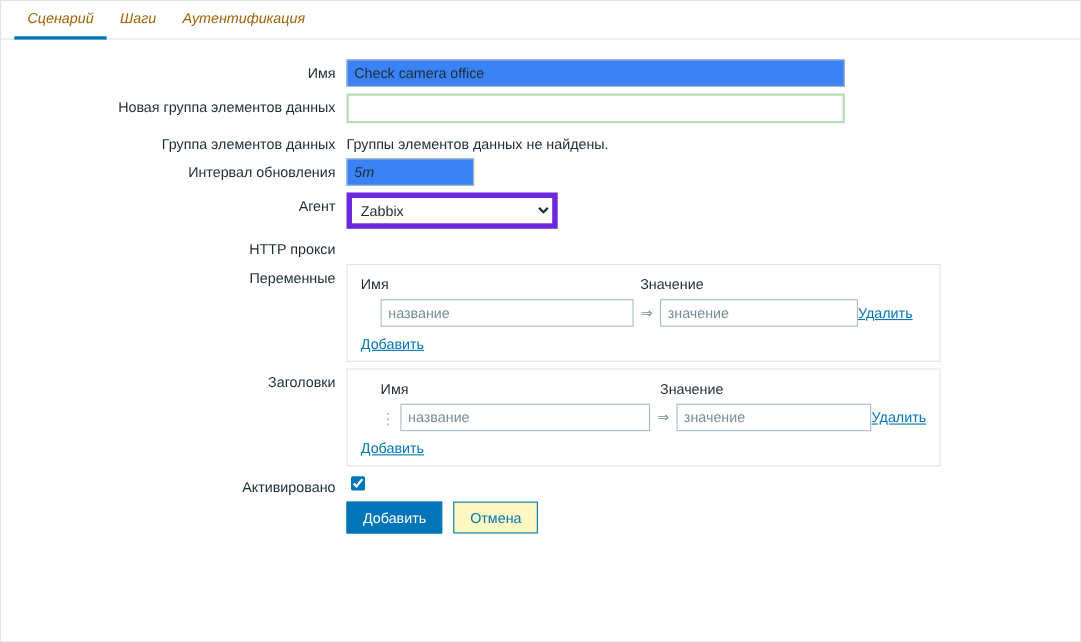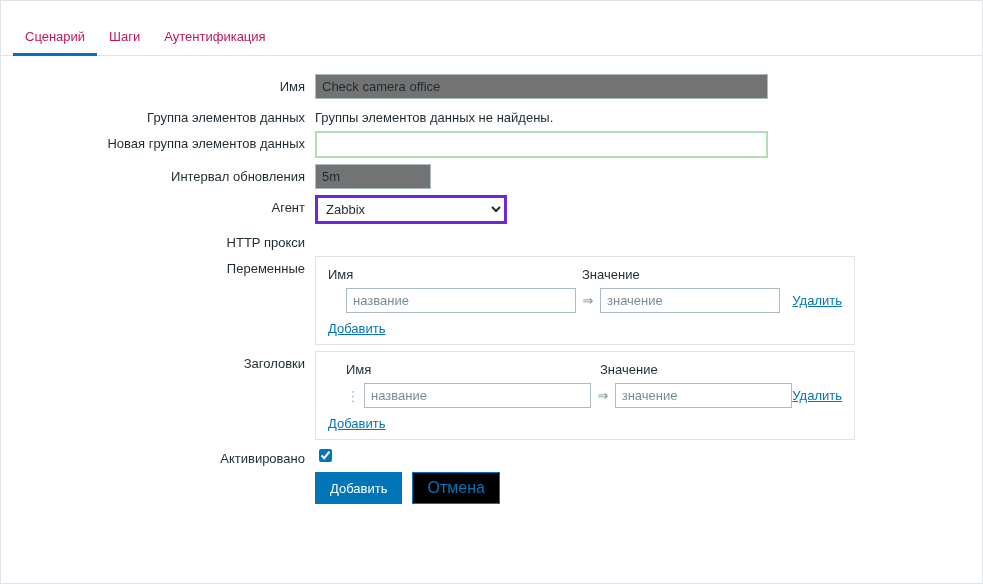--- a/index.html
+++ b/index.html
@@ -16,25 +16,26 @@
     border: 1px solid #dfe4e7;
     position: relative;
     background: #ffffff;
   }
   .tabs {
     display: flex;
     border-bottom: 1px solid #dfe4e7;
     padding: 0 12px;
   }
   .tab {
-    padding: 28px 12px 9px;
-    color: #be185d;
+    padding: 8px 12px 9px;
+    color: #a16207;
     cursor: pointer;
     border-bottom: 3px solid transparent;
     margin-bottom: -1px;
+    font-style: italic;
   }
   .tab.active {
     border-bottom: 3px solid #0275b8;
   }
   .form {
     padding: 18px 14px;
   }
   .row {
     display: flex;
     align-items: flex-start;
@@ -48,29 +49,29 @@
     color: #1f2c33;
     flex-shrink: 0;
   }
   .field { flex: 1; }
   input[type="text"].std {
     border: 1px solid #acbbc2;
     padding: 4px 6px;
     font-size: 13px;
     font-family: inherit;
     color: #1f2c33;
-    background: #737373;
+    background: #3b82f6;
   }
   input[type="text"].std::placeholder { color: #768d99; }
   .w-wide { width: 453px; }
-  .w-int  { width: 116px; }
+  .w-int  { width: 116px; font-style: italic; }
   .w-num  { width: 68px; text-align: right; }
   .w-sel  { width: 192px; }
   select.std {
-    border: 3px solid #6d28d9;
+    border: 5px solid #6d28d9;
     padding: 3px 4px;
     font-size: 13px;
     font-family: inherit;
     background: #fff;
     color: #1f2c33;
   }
   .newapp {
     border: 2px solid #b6dcb6;
     padding: 4px 6px;
     width: 453px;
@@ -93,21 +94,21 @@
   }
   .subrow {
     display: flex;
     align-items: center;
     margin-bottom: 8px;
     padding-left: 18px;
   }
   .col-name { width: 230px; }
   .col-arrow { width: 24px; text-align: center; color: #768d99; }
   .col-value { width: 180px; }
-  .col-del { flex: 1; text-align: right; }
+  .col-del { flex: 1; text-align: left; }
   .subinput {
     width: 100%;
     border: 1px solid #acbbc2;
     padding: 4px 6px;
     font-size: 13px;
     font-family: inherit;
   }
   .subinput::placeholder { color: #768d99; }
   .link { color: #0275b8; cursor: pointer; text-decoration: underline; }
   .addlink { color: #0275b8; cursor: pointer; text-decoration: underline; }
@@ -124,25 +125,25 @@
   .btnrow { display: flex; gap: 10px; }
   .btn-primary {
     background: #0275b8;
     color: #fff;
     border: 1px solid #0275b8;
     padding: 6px 14px;
     font-size: 13px;
     cursor: pointer;
   }
   .btn-secondary {
-    background: #000000;
+    background: #fef9c3;
     color: #0275b8;
     border: 1px solid #0275b8;
     padding: 6px 14px;
-    font-size: 16px;
+    font-size: 13px;
     cursor: pointer;
   }
 </style>
 </head>
 <body>
 
 <div class="panel">
 
   <div class="tabs">
     <div class="tab active">Сценарий</div>
@@ -153,29 +154,29 @@
   <div class="form">
 
     <div class="row">
       <div class="label">Имя</div>
       <div class="field">
         <input type="text" class="std w-wide" value="Check camera office" style="">
       </div>
     </div>
 
     <div class="row">
+      <div class="label">Новая группа элементов данных</div>
+      <div class="field">
+        <input type="text" class="newapp" value="" style="">
+      </div>
+    </div>
+
+    <div class="row">
       <div class="label">Группа элементов данных</div>
       <div class="field static-text">Группы элементов данных не найдены.</div>
-    </div>
-
-    <div class="row">
-      <div class="label">Новая группа элементов данных</div>
-      <div class="field">
-        <input type="text" class="newapp" value="" style="">
-      </div>
     </div>
 
     <div class="row">
       <div class="label">Интервал обновления</div>
       <div class="field">
         <input type="text" class="std w-int" value="5m" style="">
       </div>
     </div>
 
 

